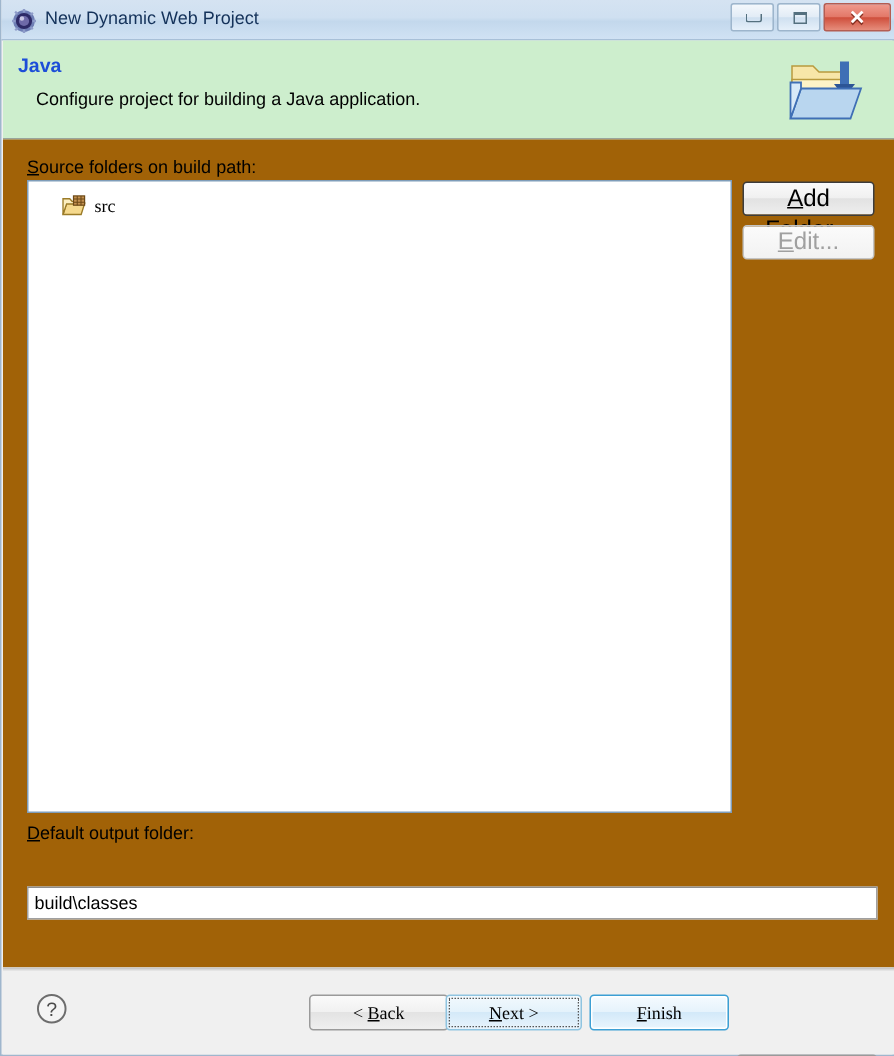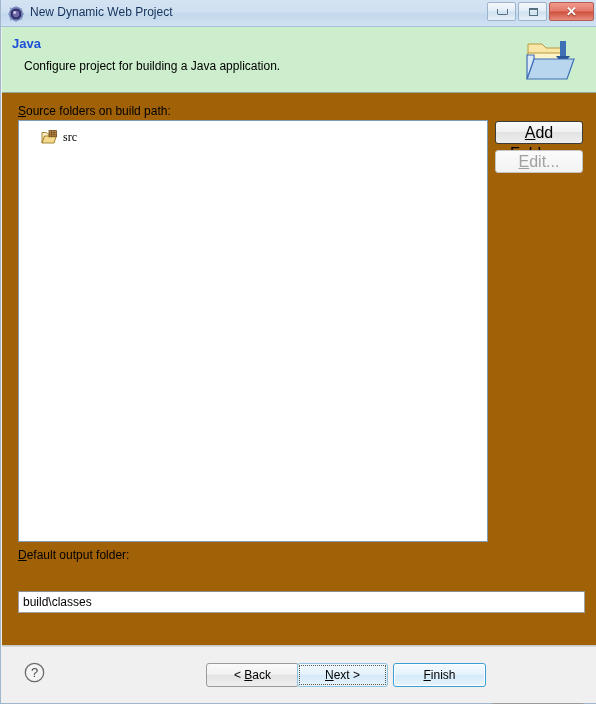--- a/index.html
+++ b/index.html
@@ -232,21 +232,21 @@
     width: 21px; height: 21px;
   }
   .nav-btn {
     position: absolute;
     top: 17px;
     height: 24px;
     box-sizing: border-box;
     border: 1px solid #9a9a9a;
     border-radius: 3px;
     background: linear-gradient(to bottom, #fafafa 0%, #f1f1f1 47%, #e3e3e3 50%, #efefef 100%);
-    font-family: Liberation Sans, sans-serif;
+    font-family: Liberation Serif, serif;
     font-size: 12px;
     color: #000000;
     text-align: center;
     line-height: 22px;
     padding: 0;
   }
   .nav-btn.focus-ring {
     border: 1px solid #8fc4e0;
     background: linear-gradient(to bottom, #f2f9fd 0%, #e4f2fb 47%, #d4e9f8 50%, #e8f4fc 100%);
     outline: 1px dotted #555555;

